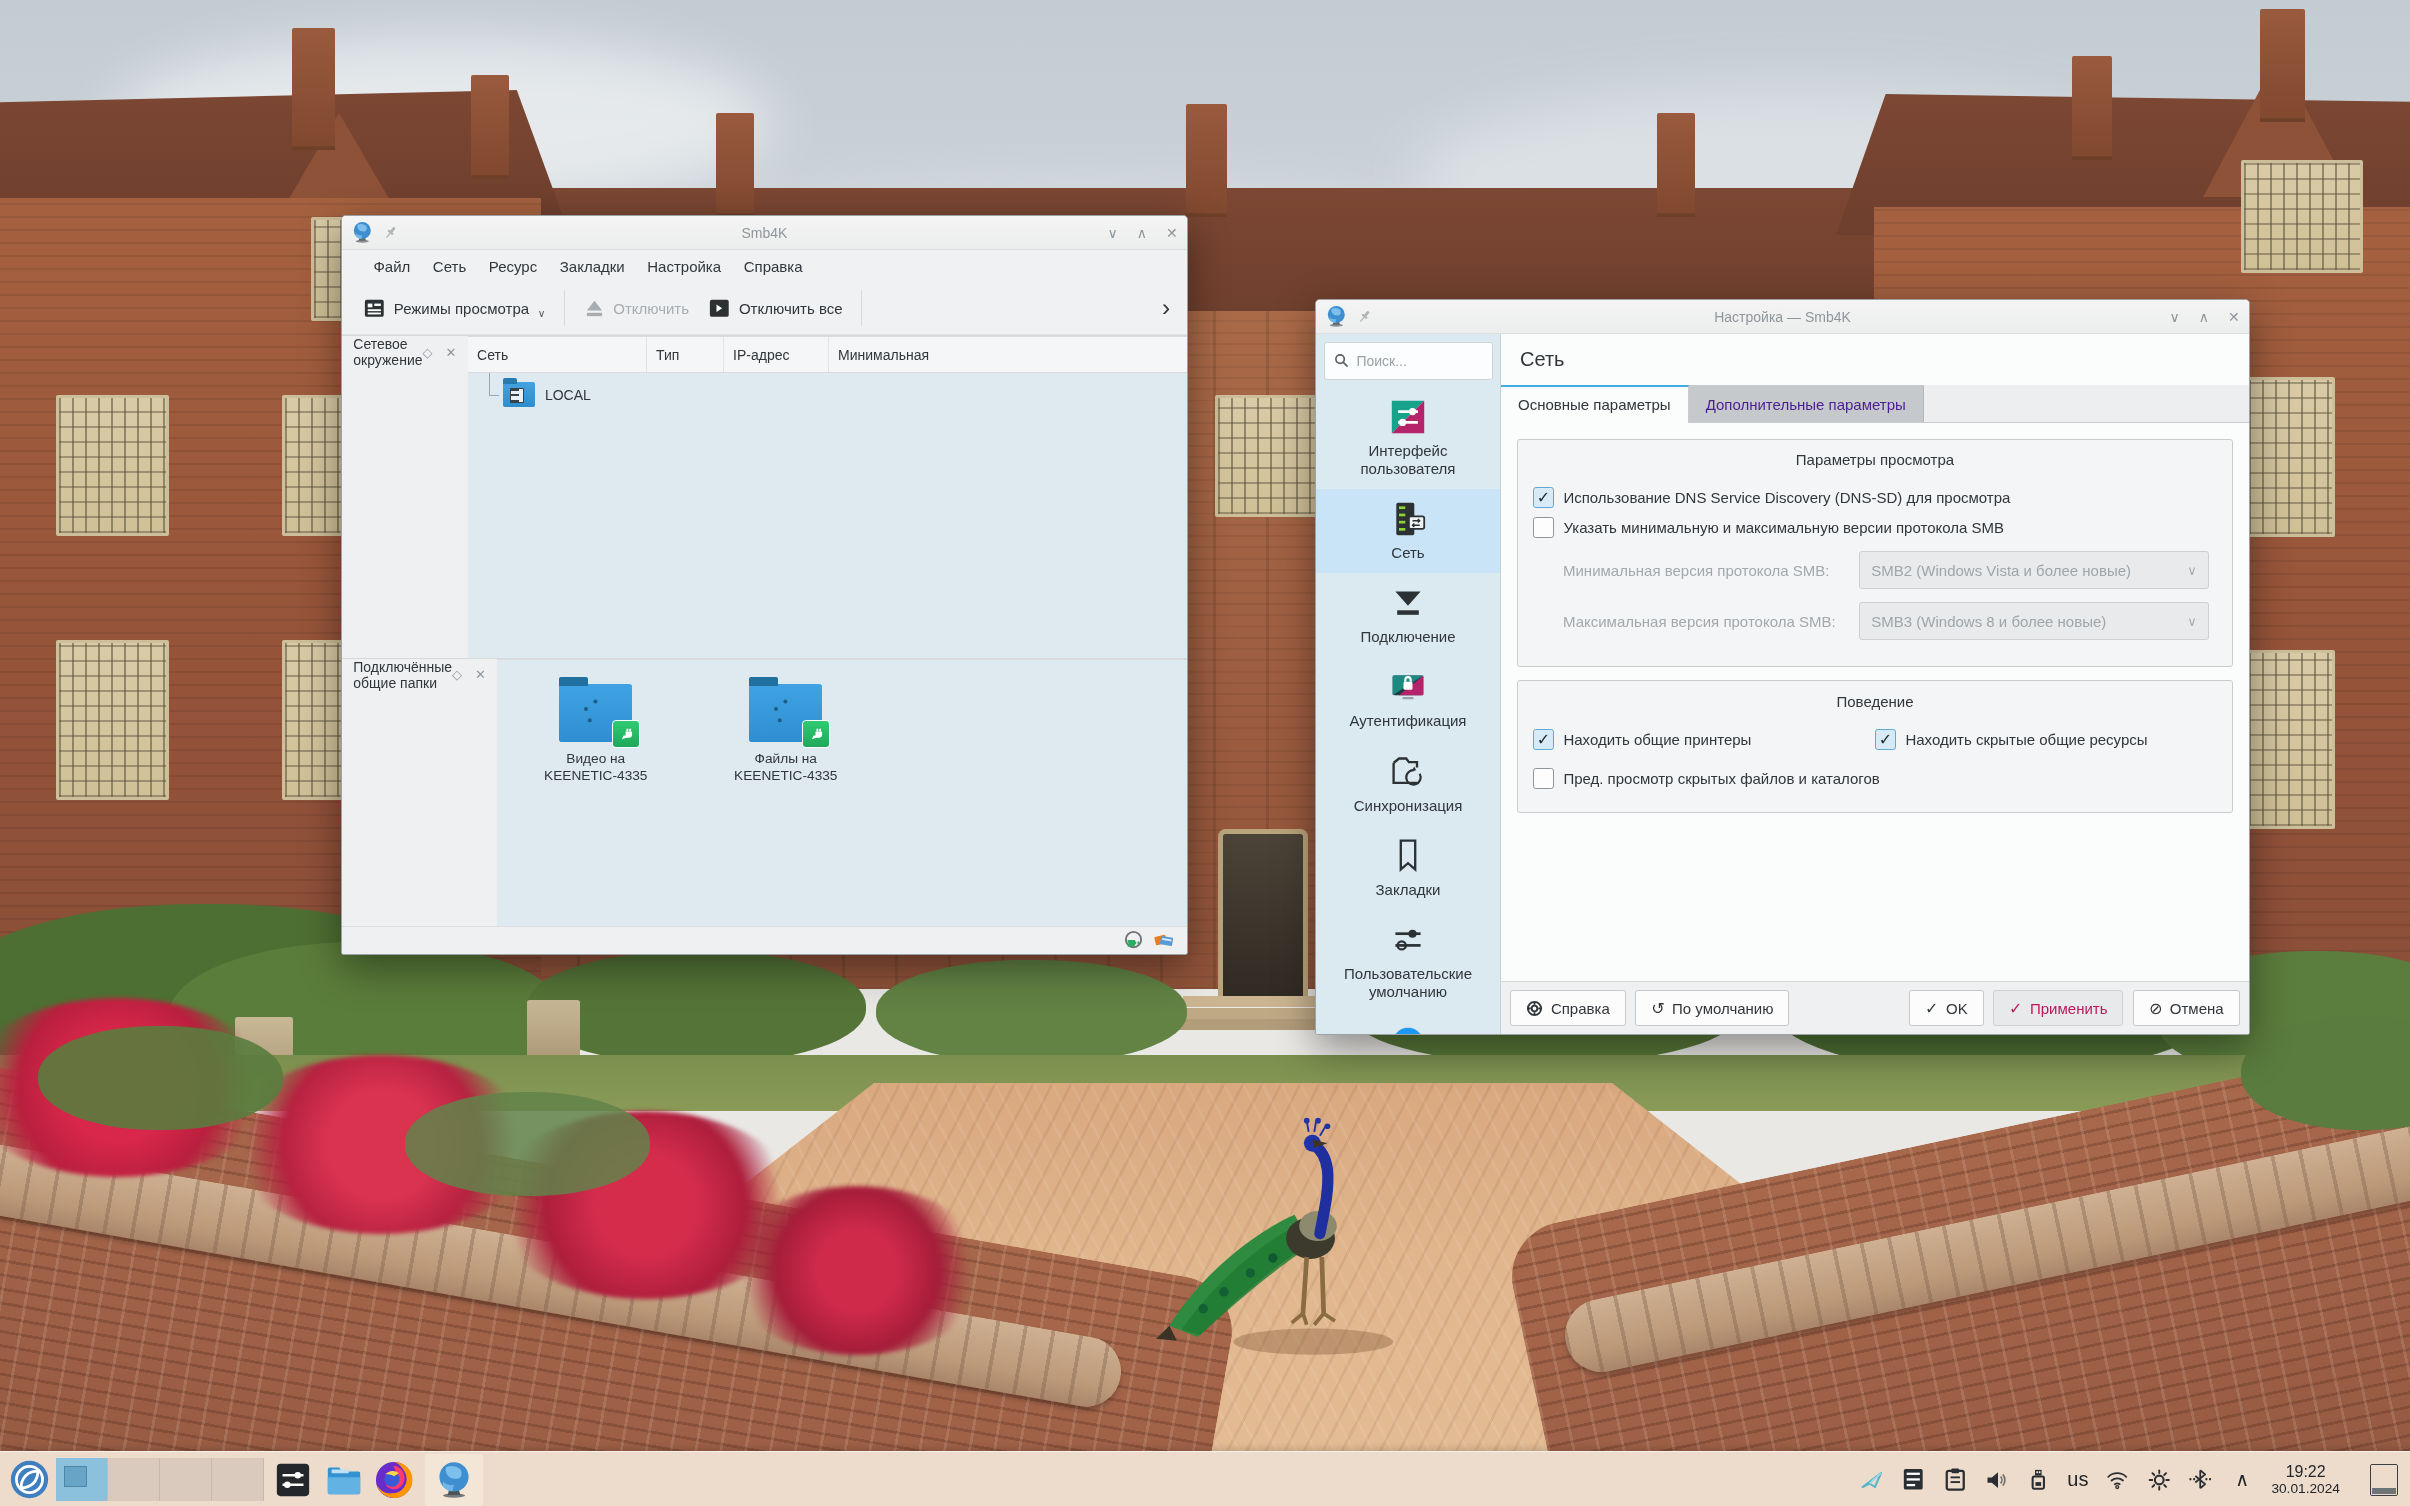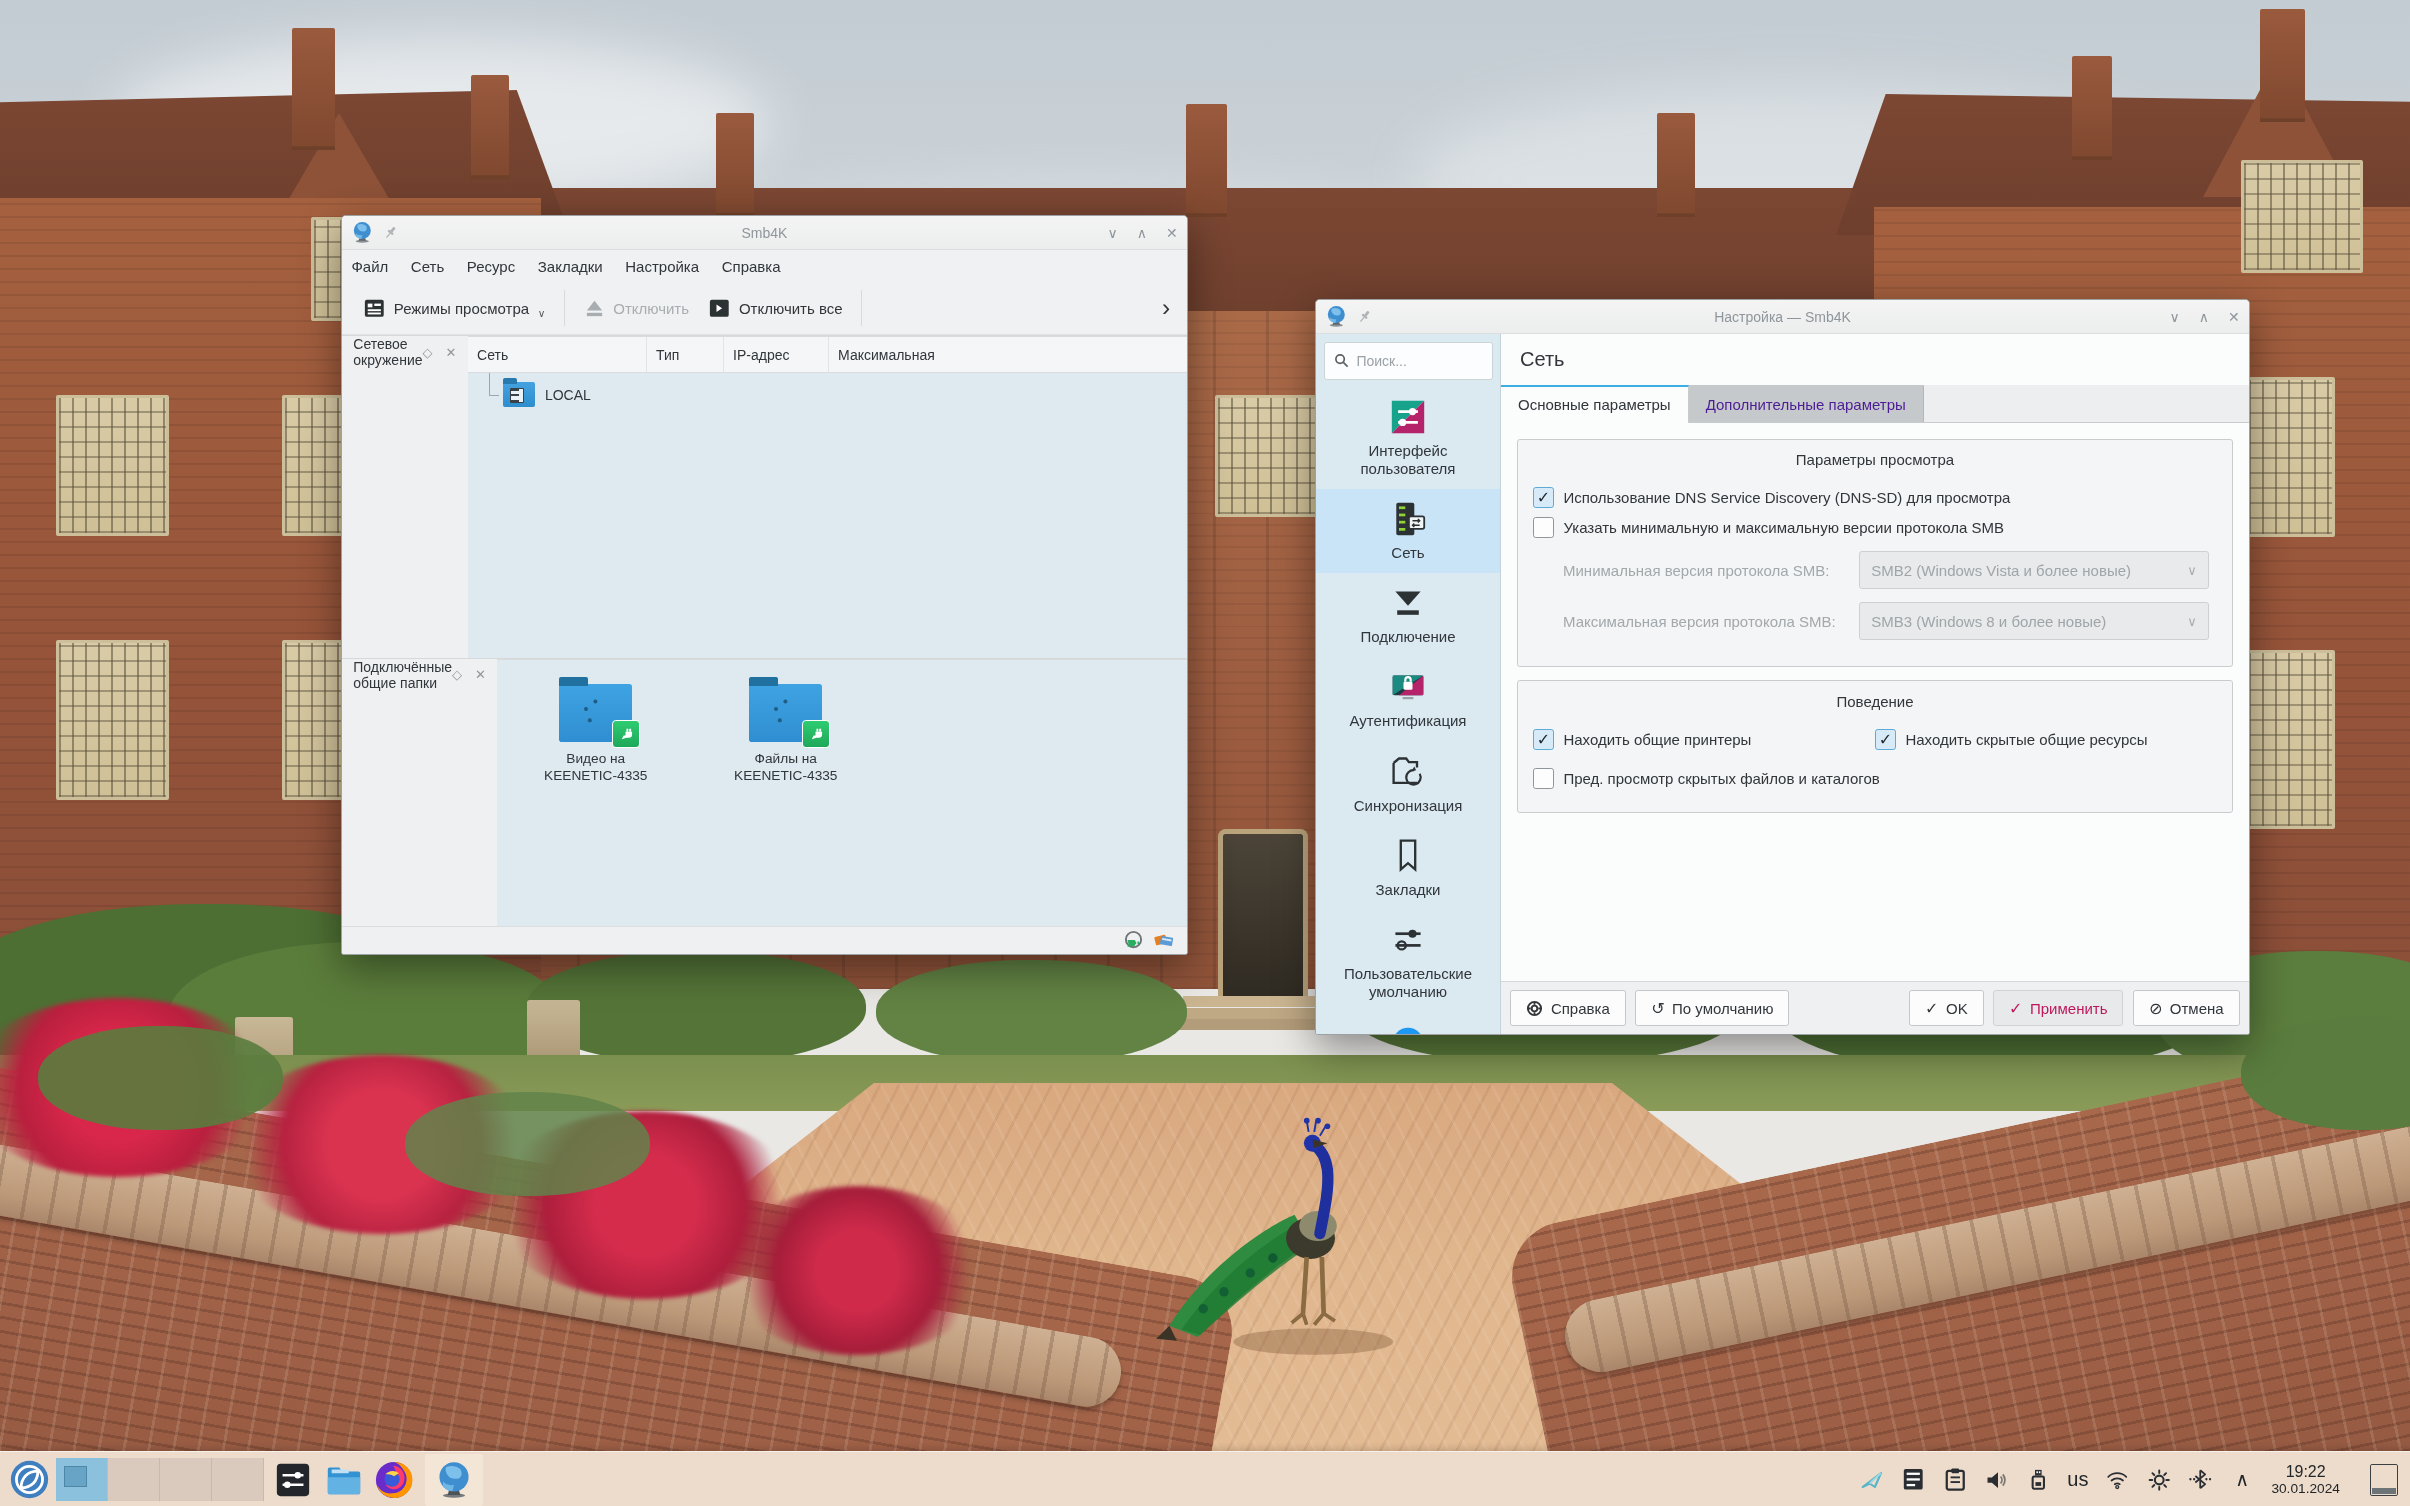--- a/index.html
+++ b/index.html
@@ -46,21 +46,21 @@
   .win-controls { margin-left:auto; display:flex; gap:19px; color:#8f969b; font-size:14px; z-index:2; }
   .win-controls span { cursor:default; }
   .app-icon-smb { width:22.6px; height:22.6px; position:relative; z-index:2; }
   .pin-ico { margin-left:9.4px; z-index:2; opacity:.75; }
 
   .gi-chevD::before{content:"∨";} .gi-chevU::before{content:"∧";} .gi-close::before{content:"✕";}
   .gi-float::before{content:"◇";} .gi-check::before{content:"✓";} .gi-cancel::before{content:"⊘";}
   .gi-undo::before{content:"↺";} .gi-over::before{content:"›";} .gi-caret::before{content:"∨";}
 
   
-  .menubar { height:32px; flex:0 0 32px; display:flex; align-items:center; gap:3.8px; padding:0 0; background:#f0f1f2; }
+  .menubar { height:32px; flex:0 0 32px; display:flex; align-items:center; gap:3.8px; padding:0 22px; background:#f0f1f2; }
   .menubar .mi { padding:3.8px 9.4px; border-radius:2.8px; font-size:15px; }
   .toolbar { height:53px; flex:0 0 53px; display:flex; align-items:center; padding:0 11.3px; background:#f0f1f2; border-bottom:0.9px solid #e0e2e3; }
   .tbtn { display:flex; align-items:center; gap:8.5px; padding:7.5px 9.4px; border-radius:2.8px; font-size:15px; }
   .tbtn.disabled { color:#a8adb1; }
   .tsep { width:0.9px; height:36px; background:#d8dadc; margin:0 9.4px; }
   .overflow { margin-left:auto; font-size:24.5px; color:#31363b; padding:0 5.6px; }
 
   .dock { display:flex; flex-direction:row; border-top:0.9px solid #d6d8da; }
   .dock-head { height:32px; flex:0 0 32px; display:flex; align-items:center; padding:0 11.3px; background:#eff0f1; font-size:14px; }
   .dock-btns { margin-left:auto; display:flex; gap:13px; color:#8f969b; font-size:13px; }
@@ -315,21 +315,21 @@
       <div class="dock-btns">
         <span class="gi-float"></span>
         <span class="gi-close"></span>
       </div>
     </div>
     <div class="dock-body">
       <div class="tree-head">
         <div class="col" style="width:179px;">Сеть</div>
         <div class="col" style="width:77px;">Тип</div>
         <div class="col" style="width:105px;">IP-адрес</div>
-        <div class="col" style="flex:1; border-right:none;">Максимальная</div>
+        <div class="col" style="flex:1; border-right:none;">Минимальная</div>
       </div>
       <div class="tree-row">
         <div class="branch"></div>
         <div class="folder" style="width:32px; height:24.5px; margin:0 9.4px 0 3.8px;">
             <div class="page"></div>
           </div>
         <span>LOCAL</span>
       </div>
     </div>
   </div>

